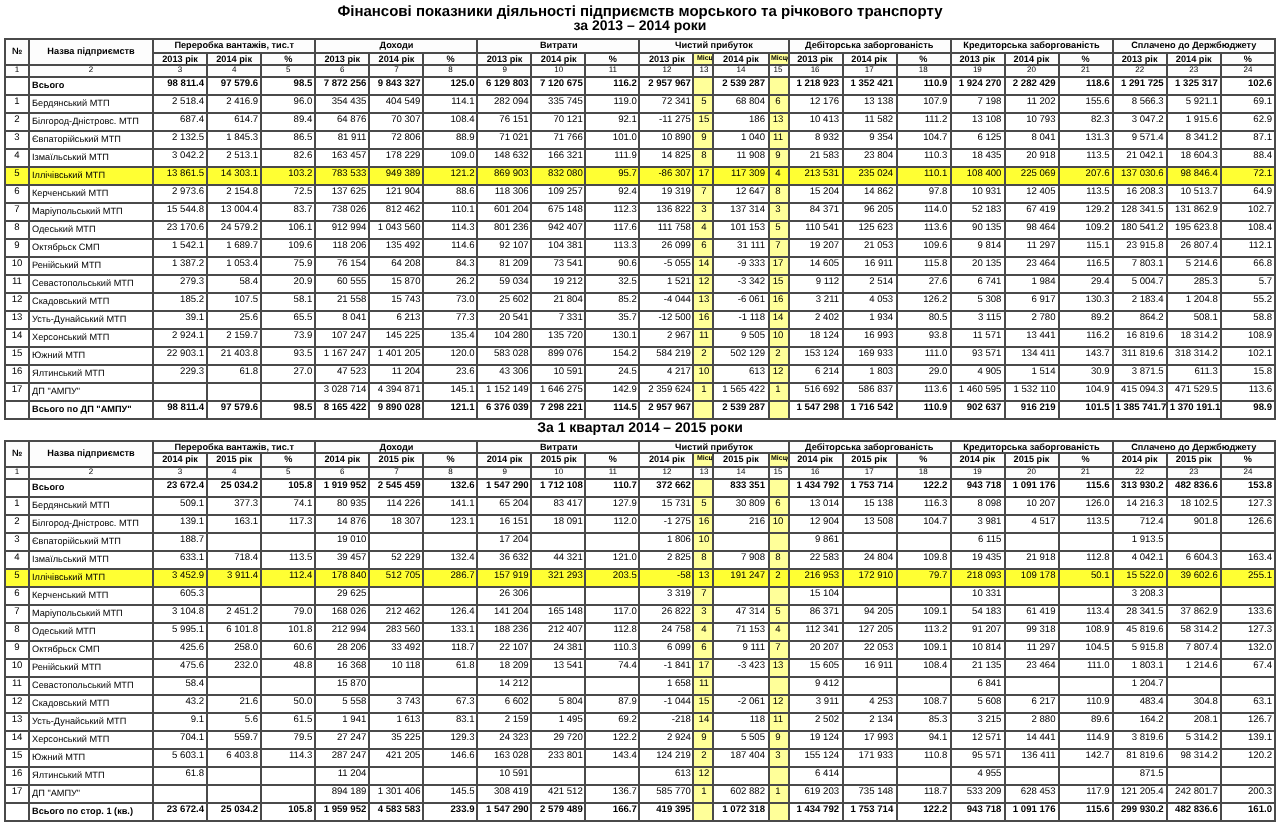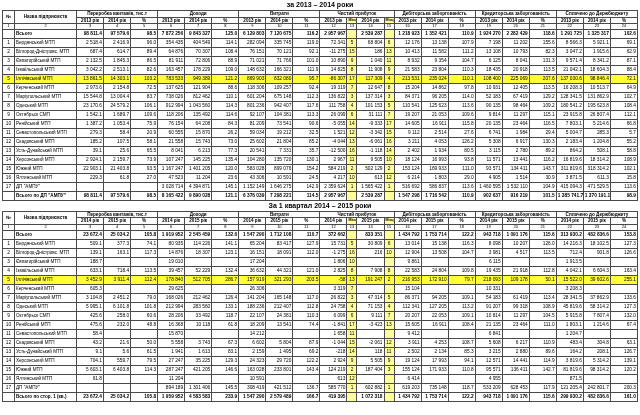--- a/index.html
+++ b/index.html
@@ -23,20 +23,21 @@
   td.numcol { text-align:center; }
   td.place  { text-align:center; background:#ffff99; }
   tr.hl td  { background:#ffff33; }
   tr.hl td.place { background:#ffff33; }
   tr.bold td { font-weight:700; }
 </style>
 </head>
 <body>
 
 <div class="page">
+  <div class="title">Фінансові показники діяльності підприємств морського та річкового транспорту</div>
   <div class="subtitle">за 2013 – 2014 роки</div>
 
   <table>
       <colgroup>
         <col style="width: 12px;">
         <col style="width: 62px;">
         <col>
         <col>
         <col>
         <col>

